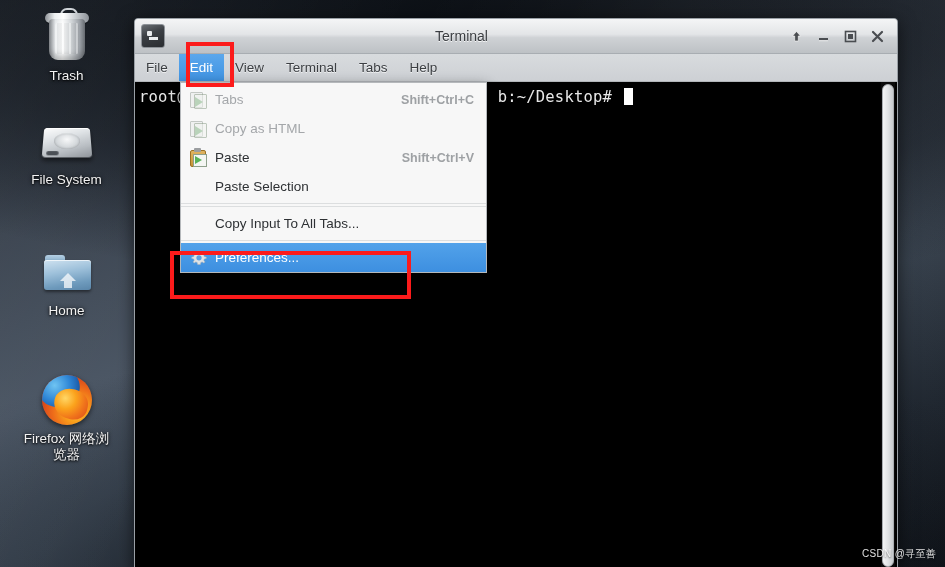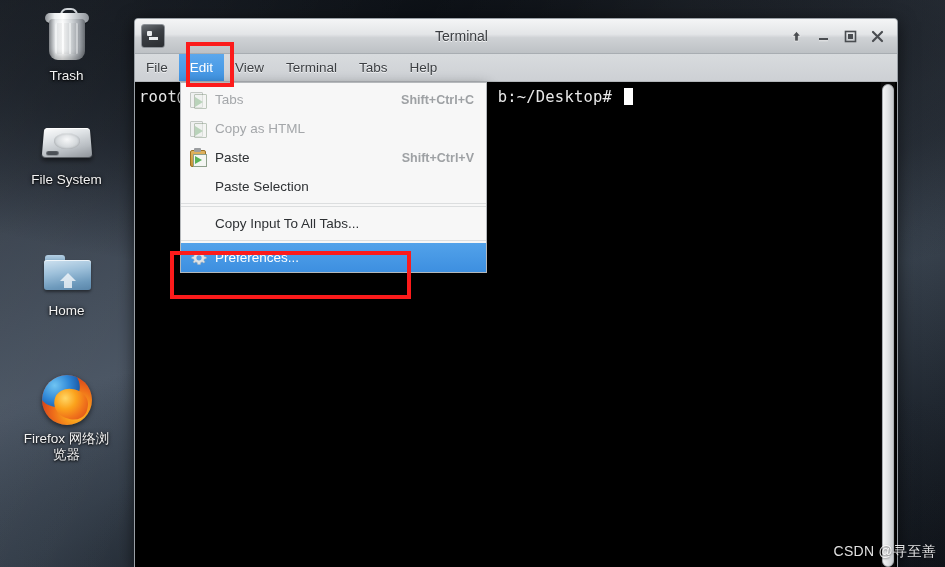--- a/index.html
+++ b/index.html
@@ -457,21 +457,21 @@
   }
   #redbox-edit { left: 186px; top: 42px; width: 48px; height: 45px; }
   #redbox-pref { left: 170px; top: 251px; width: 241px; height: 48px; }
 
   
   .watermark {
     position: absolute;
     right: 9px;
     bottom: 6px;
     color: rgba(255,255,255,0.88);
-    font-size: 14px;
+    font-size: 10px;
     z-index: 50;
     text-shadow: 0 1px 2px rgba(0,0,0,0.55);
     letter-spacing: 0.3px;
   }
 </style>
 </head>
 <body>
 
 <div id="screen">
 

